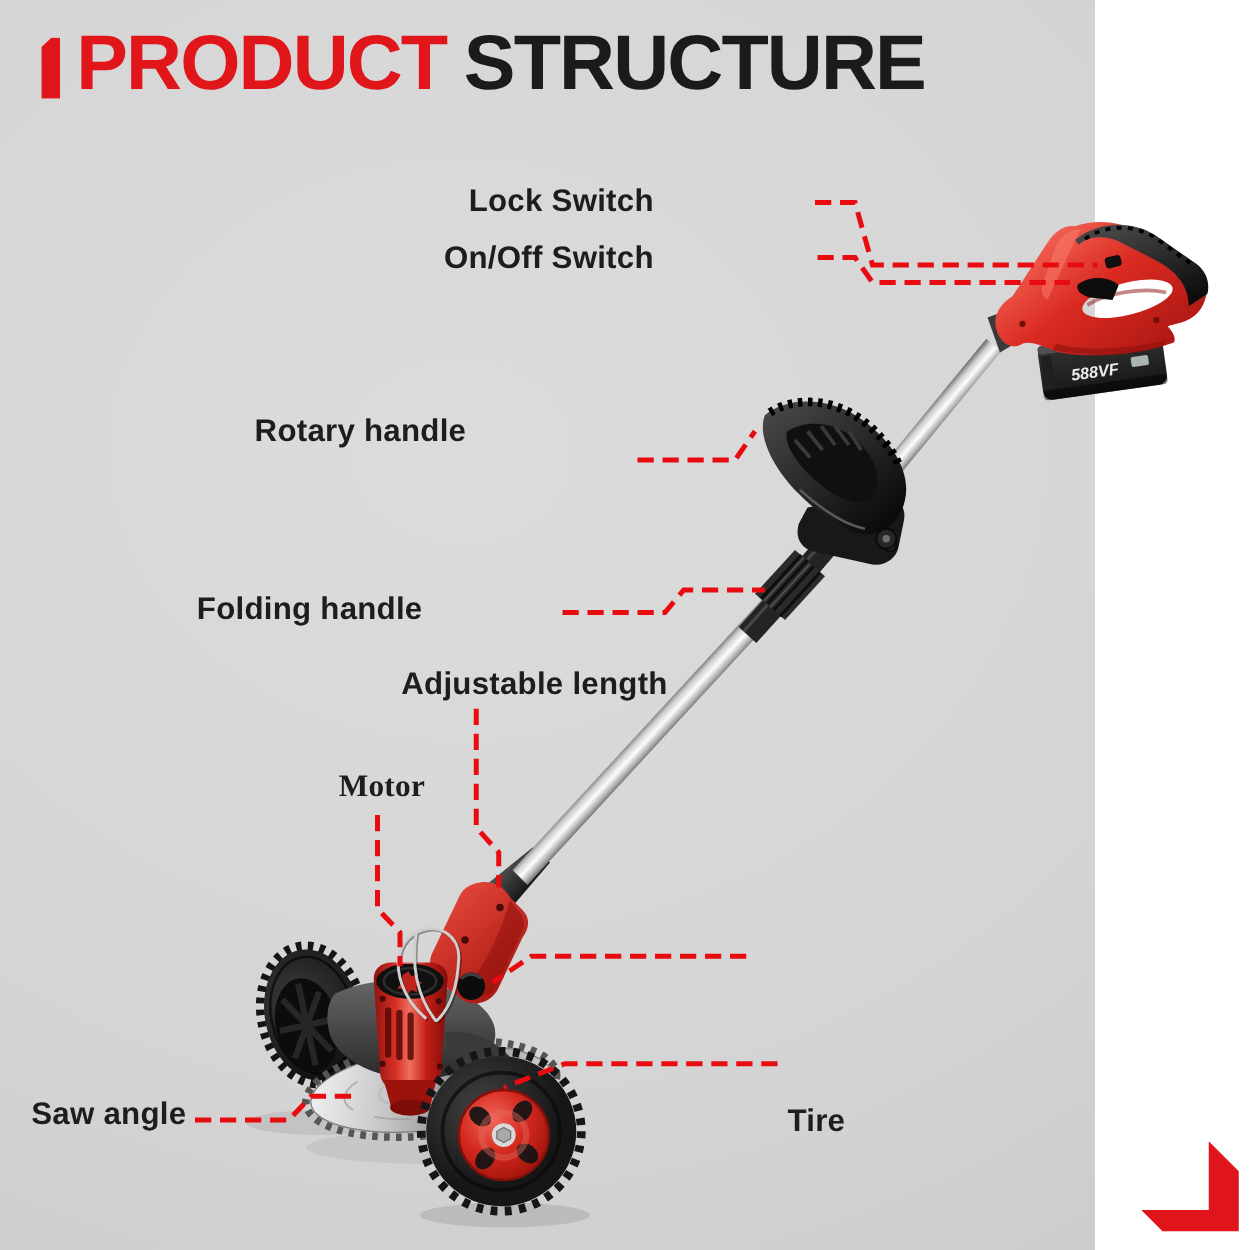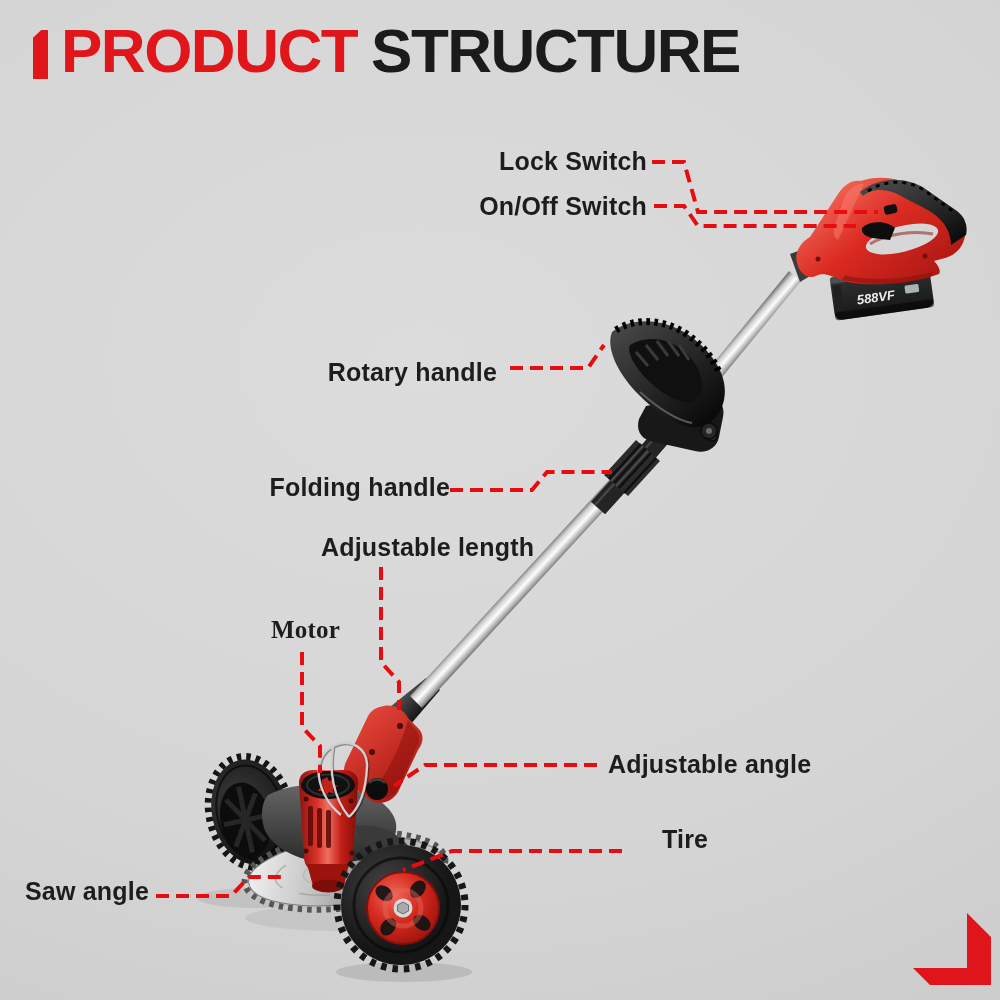--- a/index.html
+++ b/index.html
@@ -1,21 +1,21 @@
 <!DOCTYPE html>
 <html><head>
 <meta charset="utf-8">
 <style>
   html,body{margin:0;padding:0;}
   body{
     width:1000px;height:1000px;overflow:hidden;position:relative;
     font-family:"Liberation Sans",sans-serif;
   }
   #canvas{
-    position:absolute;inset:0;width:1000px;height:1000px;
+    position:absolute;inset:0;width:876px;height:1000px;
     background:radial-gradient(130% 95% at 42% 36%, #dcdcdc 0%, #d5d5d5 52%, #c7c7c7 100%);
   }
   
   .title-bar{
     position:absolute;left:33px;top:30px;width:15px;height:49px;
     background:#e0161b;
     clip-path:polygon(0 16%,55% 0,100% 0,100% 100%,0 100%);
   }
   .page-title{
     position:absolute;left:61px;top:20px;white-space:nowrap;
@@ -23,26 +23,26 @@
   }
   .title-red{color:#e0161b;}
   .title-dark{color:#1b1b1b;margin-left:14px;}
   
   .part-label{
     position:absolute;white-space:nowrap;color:#1d1d1d;
     font-size:25px;font-weight:700;letter-spacing:.2px;line-height:1.1;
   }
   .lbl-lock   {right:353px;top:148px;}
   .lbl-onoff  {right:353px;top:193px;}
-  .lbl-rotary {right:503px;top:359px;text-align:right;}
-  .lbl-folding{right:550px;top:474px;}
+  .lbl-rotary {right:503px;top:332px;text-align:right;}
+  .lbl-folding{right:538px;top:474px;}
   .lbl-length {left:280px;top:534px;margin-left:41px;}
   .lbl-motor  {left:271px;top:616px;font-family:Liberation Serif, serif;}
   .lbl-angle  {left:608px;top:751px;}
-  .lbl-tire   {left:630px;top:826px;margin-left:32px;}
+  .lbl-tire   {left:630px;top:884px;}
   .lbl-saw    {left:25px;top:878px;}
   svg{position:absolute;inset:0;}
   .leader{fill:none;stroke:#e80c10;stroke-width:4;stroke-dasharray:13 7;}
 </style>
 </head>
 <body>
 
 <div id="canvas">
 
   <div class="title-bar"></div>
@@ -264,16 +264,15 @@
 
     <polygon points="967,913 991,937 991,985 930,985 913,968 967,968" fill="#e0151b"></polygon>
   </svg>
 
   <div class="part-label lbl-onoff">On/Off Switch</div>
   <div class="part-label lbl-lock">Lock Switch</div>
   <div class="part-label lbl-rotary">Rotary handle</div>
   <div class="part-label lbl-folding">Folding handle</div>
   <div class="part-label lbl-length">Adjustable length</div>
   <div class="part-label lbl-motor">Motor</div>
-  <div class="part-label lbl-angle">Adjustable angle</div>
   <div class="part-label lbl-tire">Tire</div>
   <div class="part-label lbl-saw">Saw angle</div>
 </div>
 
 </body></html>

